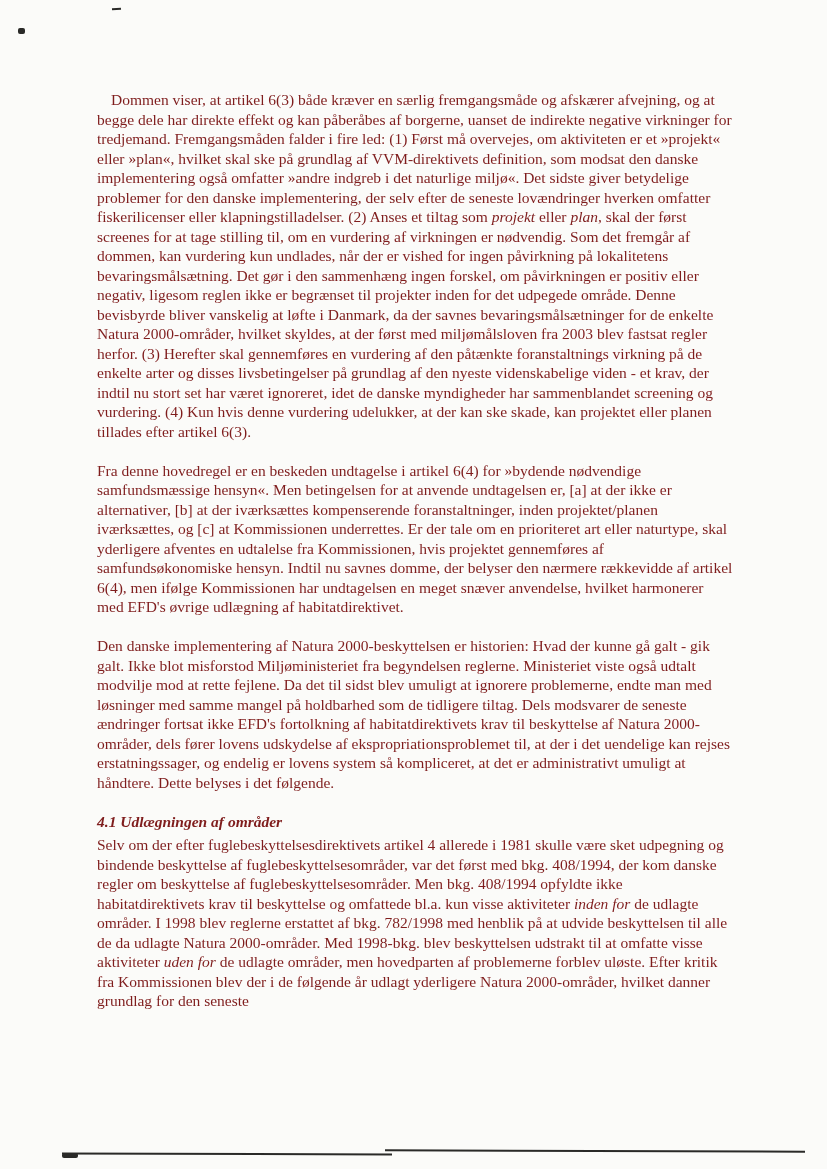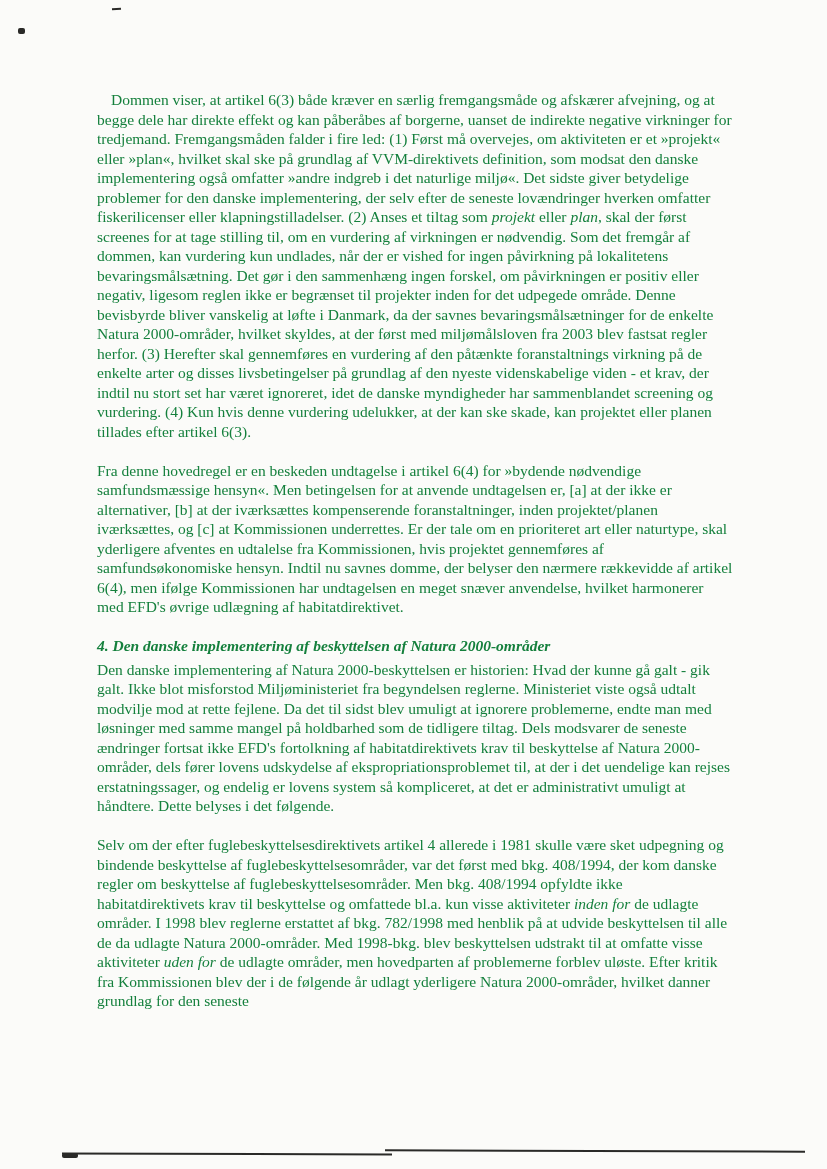--- a/index.html
+++ b/index.html
@@ -8,21 +8,21 @@
     background: #e8e8e8;
   }
   .page {
     position: relative;
     width: 827px;
     height: 1169px;
     margin: 0 auto;
     background: #fbfbf9;
     overflow: hidden;
     font-family: "Liberation Serif", "DejaVu Serif", serif;
-    color: #15803d;
+    color: #7f1d1d;
   }
   .textblock {
     position: absolute;
     left: 97px;
     top: 90px;
     width: 636px;
     font-size: 15.5px;
     line-height: 19.5px;
   }
   .textblock p {
@@ -62,24 +62,24 @@
 
   <span class="artifact artifact-top-dash"></span>
   <span class="artifact artifact-top-speck"></span>
 
   <div class="textblock">
 
     <p class="indent-first"><span>Dommen viser, at artikel 6(3) både kræver en særlig fremgangsmåde og afskærer afvejning, og at begge dele har direkte effekt og kan påberåbes af borgerne, uanset de indirekte negative virkninger for tredjemand. Fremgangsmåden falder i fire led: (1) Først må overvejes, om aktiviteten er et »projekt« eller »plan«, hvilket skal ske på grundlag af VVM-direktivets definition, som modsat den danske implementering også omfatter »andre indgreb i det naturlige miljø«. Det sidste giver betydelige problemer for den danske implementering, der selv efter de seneste lovændringer hverken omfatter fiskerilicenser eller klapningstilladelser. (2) Anses et tiltag som </span><span class="italic">projekt</span><span> eller </span><span class="italic">plan</span><span>, skal der først screenes for at tage stilling til, om en vurdering af virkningen er nødvendig. Som det fremgår af dommen, kan vurdering kun undlades, når der er vished for ingen påvirkning på lokalitetens bevaringsmålsætning. Det gør i den sammenhæng ingen forskel, om påvirkningen er positiv eller negativ, ligesom reglen ikke er begrænset til projekter inden for det udpegede område. Denne bevisbyrde bliver vanskelig at løfte i Danmark, da der savnes bevaringsmålsætninger for de enkelte Natura 2000-områder, hvilket skyldes, at der først med miljømålsloven fra 2003 blev fastsat regler herfor. (3) Herefter skal gennemføres en vurdering af den påtænkte foranstaltnings virkning på de enkelte arter og disses livsbetingelser på grundlag af den nyeste videnskabelige viden - et krav, der indtil nu stort set har været ignoreret, idet de danske myndigheder har sammenblandet screening og vurdering. (4) Kun hvis denne vurdering udelukker, at der kan ske skade, kan projektet eller planen tillades efter artikel 6(3).</span></p>
 
     <p><span>Fra denne hovedregel er en beskeden undtagelse i artikel 6(4) for »bydende nødvendige samfundsmæssige hensyn«. Men betingelsen for at anvende undtagelsen er, [a] at der ikke er alternativer, [b] at der iværksættes kompenserende foranstaltninger, inden projektet/planen iværksættes, og [c] at Kommissionen underrettes. Er der tale om en prioriteret art eller naturtype, skal yderligere afventes en udtalelse fra Kommissionen, hvis projektet gennemføres af samfundsøkonomiske hensyn. Indtil nu savnes domme, der belyser den nærmere rækkevidde af artikel 6(4), men ifølge Kommissionen har undtagelsen en meget snæver anvendelse, hvilket harmonerer med EFD's øvrige udlægning af habitatdirektivet.</span></p>
 
-    <h3>4. Den danske implementering af beskyttelsen af Natura 2000-områder</h3>
 
     <p><span>Den danske implementering af Natura 2000-beskyttelsen er historien: Hvad der kunne gå galt - gik galt. Ikke blot misforstod Miljøministeriet fra begyndelsen reglerne. Ministeriet viste også udtalt modvilje mod at rette fejlene. Da det til sidst blev umuligt at ignorere problemerne, endte man med løsninger med samme mangel på holdbarhed som de tidligere tiltag. Dels modsvarer de seneste ændringer fortsat ikke EFD's fortolkning af habitatdirektivets krav til beskyttelse af Natura 2000-områder, dels fører lovens udskydelse af ekspropriationsproblemet til, at der i det uendelige kan rejses erstatningssager, og endelig er lovens system så kompliceret, at det er administrativt umuligt at håndtere. Dette belyses i det følgende.</span></p>
 
+    <h3>4.1 Udlægningen af områder</h3>
 
     <p><span>Selv om der efter fuglebeskyttelsesdirektivets artikel 4 allerede i 1981 skulle være sket udpegning og bindende beskyttelse af fuglebeskyttelsesområder, var det først med bkg. 408/1994, der kom danske regler om beskyttelse af fuglebeskyttelsesområder. Men bkg. 408/1994 opfyldte ikke habitatdirektivets krav til beskyttelse og omfattede bl.a. kun visse aktiviteter </span><span class="italic">inden for</span><span> de udlagte områder. I 1998 blev reglerne erstattet af bkg. 782/1998 med henblik på at udvide beskyttelsen til alle de da udlagte Natura 2000-områder. Med 1998-bkg. blev beskyttelsen udstrakt til at omfatte visse aktiviteter </span><span class="italic">uden for</span><span> de udlagte områder, men hovedparten af problemerne forblev uløste. Efter kritik fra Kommissionen blev der i de følgende år udlagt yderligere Natura 2000-områder, hvilket danner grundlag for den seneste</span></p>
 
   </div>
 
   <span class="artifact artifact-bottom-line-left"></span>
   <span class="artifact artifact-bottom-line-right"></span>
   <span class="artifact artifact-bottom-blob"></span>
 
 </div>

